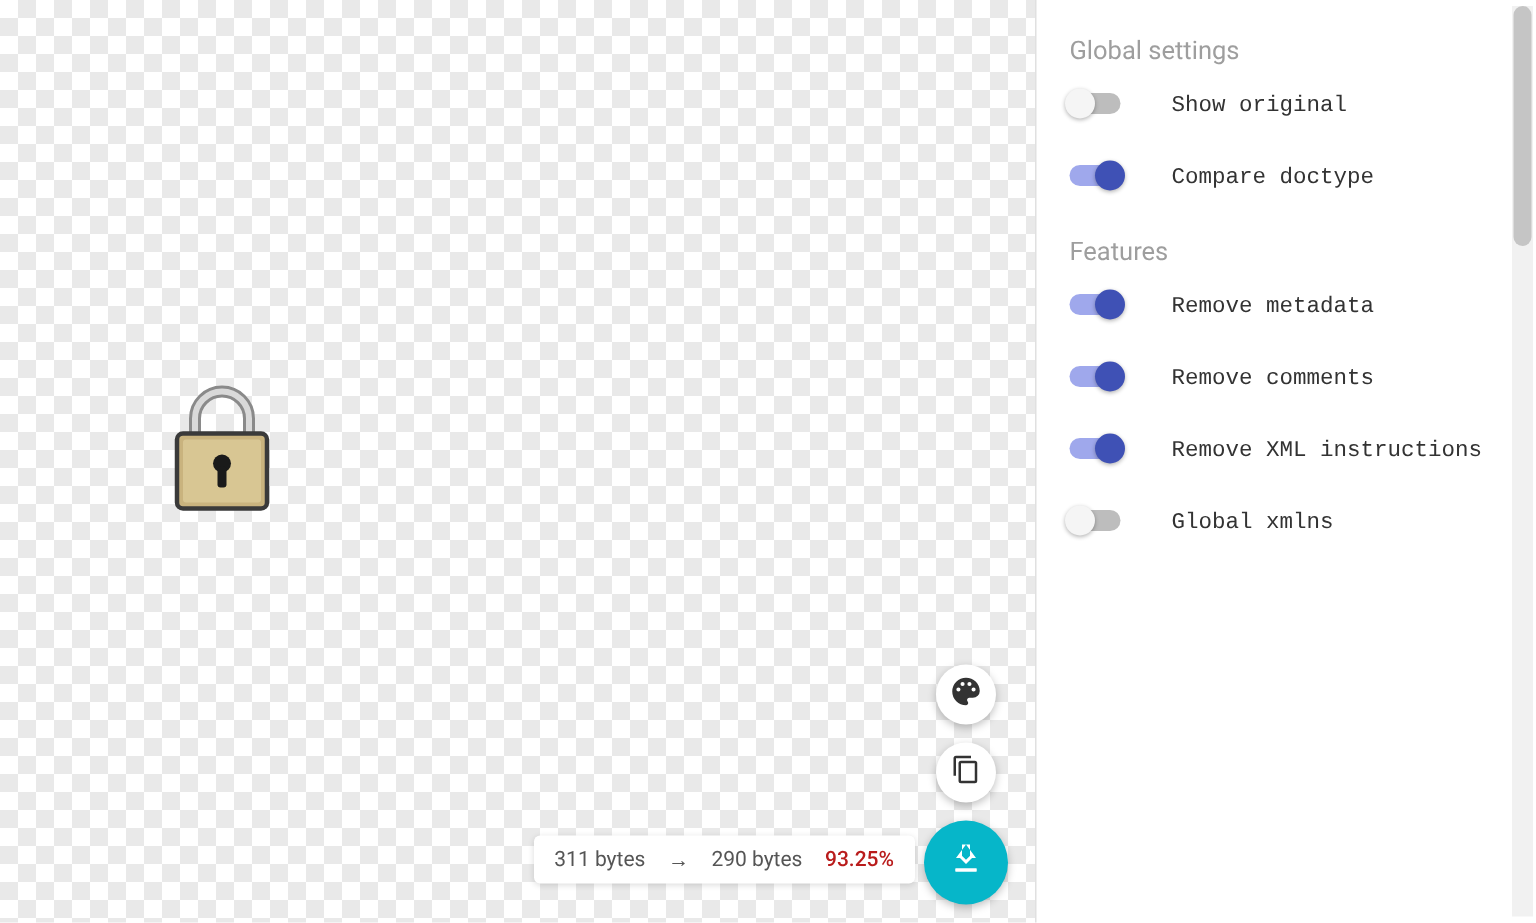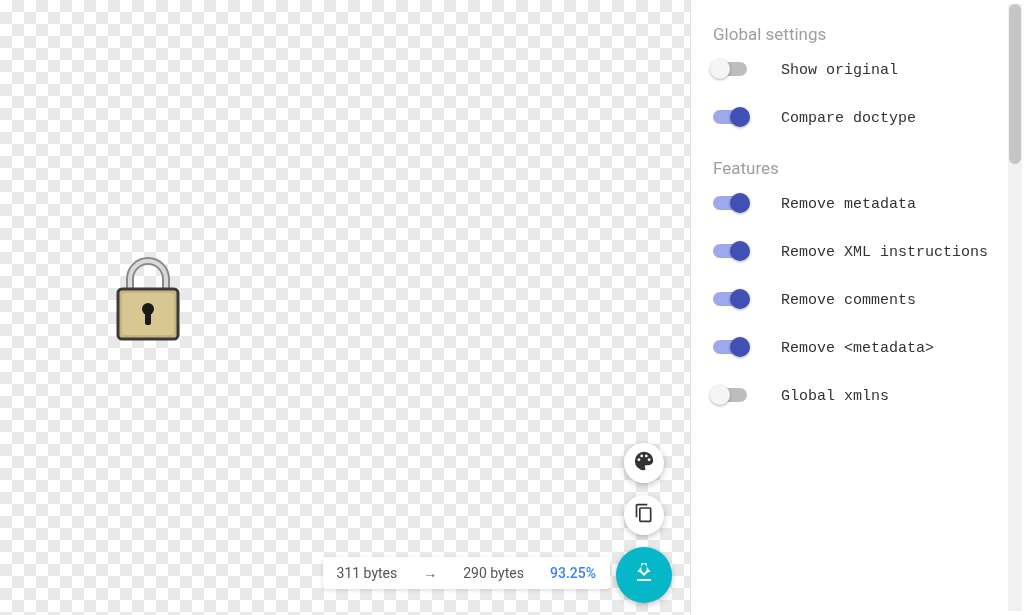--- a/index.html
+++ b/index.html
@@ -12,22 +12,22 @@
       linear-gradient(-45deg, #e9e9e9 25%, transparent 25%),
       linear-gradient(45deg, transparent 75%, #e9e9e9 75%),
       linear-gradient(-45deg, transparent 75%, #e9e9e9 75%);
     background-size: 24px 24px;
     background-position: 0 0, 0 12px, 12px -12px, -12px 0;
   }
   .preview-img { position: absolute; left: 112px; top: 255px; }
   .fab-col { position: absolute; right: 18px; bottom: 12px; display: flex; flex-direction: column; align-items: center; gap: 12px; }
   .fab { width: 40px; height: 40px; border-radius: 50%; background: #fff; box-shadow: 0 2px 6px rgba(0,0,0,0.25); display: flex; align-items: center; justify-content: center; cursor: pointer; }
   .fab.big { width: 56px; height: 56px; background: #06b6c9; }
-  .status-pill { position: absolute; right: 80px; bottom: 26px; height: 32px; padding: 0 14px; background: #fff; border-radius: 4px; box-shadow: 0 1px 4px rgba(0,0,0,0.15); display: flex; align-items: center; gap: 26px; font-size: 14px; color: #555; }
-  .status-pct { color: #3b82f6; font-weight: 500; }
+  .status-pill { position: absolute; right: 80px; bottom: 26px; height: 32px; padding: 0 14px; background: #fff; border-radius: 4px; box-shadow: 0 1px 4px rgba(0,0,0,0.15); display: flex; align-items: center; gap: 15px; font-size: 14px; color: #555; }
+  .status-pct { color: #b91c1c; font-weight: 500; }
   .panel { position: absolute; left: 690px; top: 0; width: 334px; height: 615px; background: #fff; border-left: 1px solid #e0e0e0; overflow: hidden; }
   .panel-inner { position: absolute; left: 0; top: 0; right: 18px; bottom: 0; overflow-y: auto; padding: 24px 6px 24px 22px; }
   .scrollbar-track { position: absolute; right: 2px; top: 4px; width: 14px; height: 607px; background: #f1f1f1; border-radius: 0; }
   .scrollbar-thumb { position: absolute; right: 3px; top: 4px; width: 12px; height: 160px; background: #c5c5c5; border-radius: 6px; cursor: pointer; }
   .section-title { color: #9e9e9e; font-size: 17px; font-weight: 400; margin: 0 0 18px 0; }
   .setting-row { display: flex; align-items: flex-start; gap: 34px; height: 48px; font-family: Liberation Mono, monospace; }
   .setting-label { font-size: 15px; color: #333; }
   .toggle { position: relative; width: 34px; height: 14px; border-radius: 10px; flex-shrink: 0; cursor: pointer; }
   .toggle .knob { position: absolute; width: 20px; height: 20px; border-radius: 50%; top: -3px; box-shadow: 0 1px 3px rgba(0,0,0,0.3); }
   .toggle.off { background: #bdbdbd; }
@@ -116,33 +116,27 @@
     <div class="setting-row">
       <div class="toggle on">
           <div class="knob"></div>
         </div>
       <div class="setting-label">Remove metadata</div>
     </div>
     <div class="setting-row">
       <div class="toggle on">
           <div class="knob"></div>
         </div>
-      <div class="setting-label">Remove XML instructions</div>
-    </div>
-    <div class="setting-row">
-      <div class="toggle on">
-          <div class="knob"></div>
-        </div>
       <div class="setting-label">Remove comments</div>
     </div>
     <div class="setting-row">
       <div class="toggle on">
           <div class="knob"></div>
         </div>
-      <div class="setting-label">Remove &lt;metadata&gt;</div>
+      <div class="setting-label">Remove XML instructions</div>
     </div>
     <div class="setting-row">
       <div class="toggle off">
           <div class="knob"></div>
         </div>
       <div class="setting-label">Global xmlns</div>
     </div>
 
   </div>
 </div>

